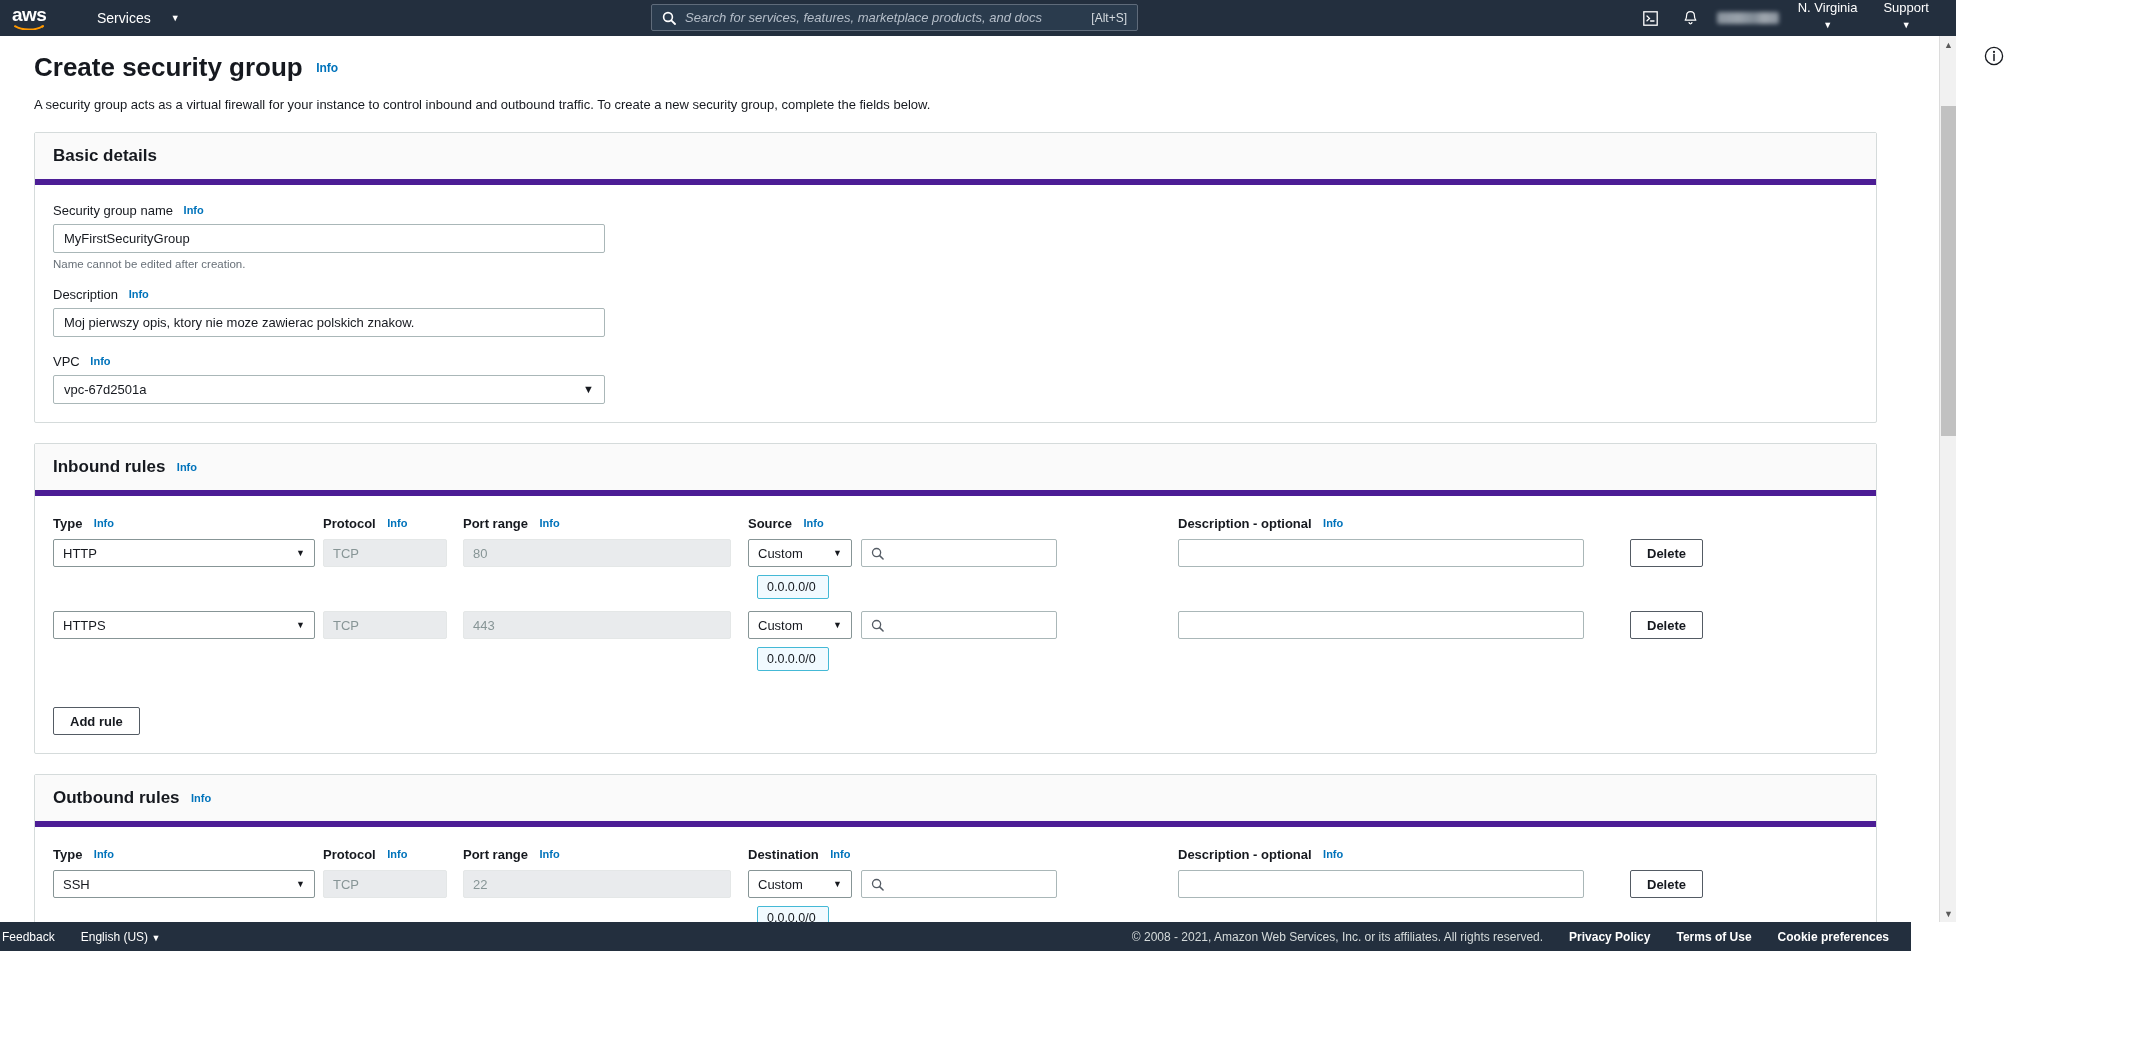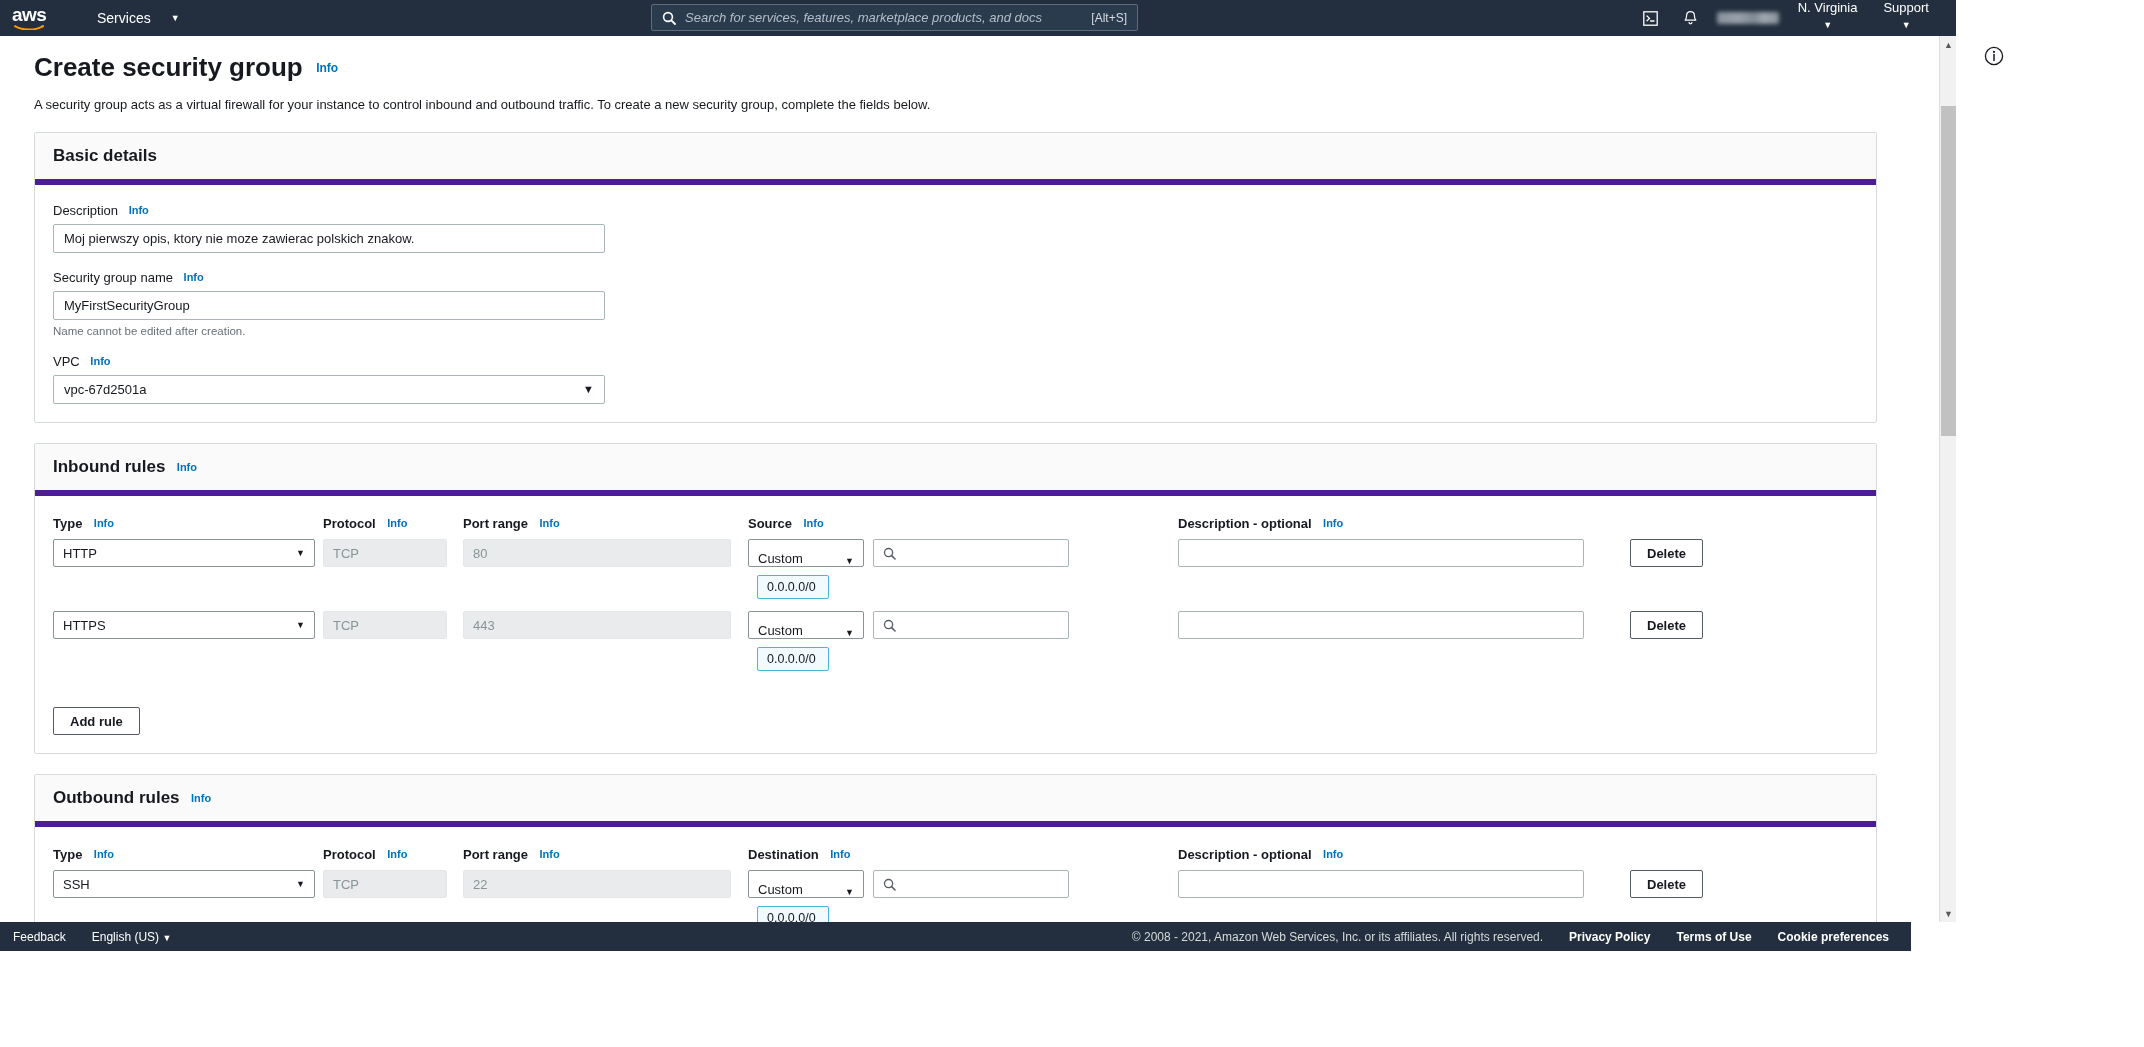--- a/index.html
+++ b/index.html
@@ -151,21 +151,21 @@
 
   .rule-row { display: flex; align-items: flex-start; margin-bottom: 12px; }
 
   .r-select {
     width: 262px; height: 28px;
     border: 1px solid #879596; border-radius: 2px; background: #fff;
     font-size: 13px; color: #16191f;
     display: flex; align-items: center; justify-content: space-between;
     padding: 0 9px; cursor: pointer;
   }
-  .r-select.sm { width: 116px; align-items: flex-end; }
+  .r-select.sm { width: 104px; }
   .r-readonly {
     height: 28px; border: 1px solid #e4e7e7; border-radius: 2px;
     background: #e9ebed; color: #879596; font-size: 13px;
     display: flex; align-items: center; padding: 0 9px;
   }
   .w-proto { width: 124px; }
   .w-port  { width: 268px; }
 
   .src-cell { width: 430px; }
   .src-top { display: flex; gap: 0; }
@@ -230,21 +230,21 @@
     width: 15px; height: 330px; background: #c1c1c1; border-radius: 0;
   }
 
   
   .footer {
     position: absolute; left: 0; top: 922px;
     width: 1911px; height: 29px;
     background: #232f3e; color: #ffffff;
     display: flex; align-items: center; font-size: 12px;
   }
-  .f-left { display: flex; align-items: center; gap: 26px; padding-left: 13px; }
+  .f-left { display: flex; align-items: center; gap: 26px; padding-left: 2px; }
   .f-right { margin-left: auto; display: flex; align-items: center; gap: 26px; padding-right: 22px; }
   .f-link { cursor: pointer; font-weight: 700; }
   .f-copy { color: #d5dbdb; font-weight: 400; }
   .f-plain { cursor: pointer; }
 </style>
 </head>
 <body>
 
 <div class="topnav">
 
@@ -305,33 +305,33 @@
   </div>
 
   <div class="card">
     <div class="card-header">
       <span class="card-title">Basic details</span>
     </div>
     <div class="card-body">
 
       <div class="field">
         <div class="field-label">
-          <span>Description</span>
-          <span class="info-link sm">Info</span>
-        </div>
-        <input class="txtinput" type="text" value="Moj pierwszy opis, ktory nie moze zawierac polskich znakow." style="">
+          <span>Security group name</span>
+          <span class="info-link sm">Info</span>
+        </div>
+        <input class="txtinput" type="text" value="MyFirstSecurityGroup" style="">
+        <div class="constraint">Name cannot be edited after creation.</div>
       </div>
 
       <div class="field">
         <div class="field-label">
-          <span>Security group name</span>
-          <span class="info-link sm">Info</span>
-        </div>
-        <input class="txtinput" type="text" value="MyFirstSecurityGroup" style="">
-        <div class="constraint">Name cannot be edited after creation.</div>
+          <span>Description</span>
+          <span class="info-link sm">Info</span>
+        </div>
+        <input class="txtinput" type="text" value="Moj pierwszy opis, ktory nie moze zawierac polskich znakow." style="">
       </div>
 
       <div class="field">
         <div class="field-label">
           <span>VPC</span>
           <span class="info-link sm">Info</span>
         </div>
         <div class="selectbox">
           <span>vpc-67d2501a</span>
           <span class="caret">▼</span>

